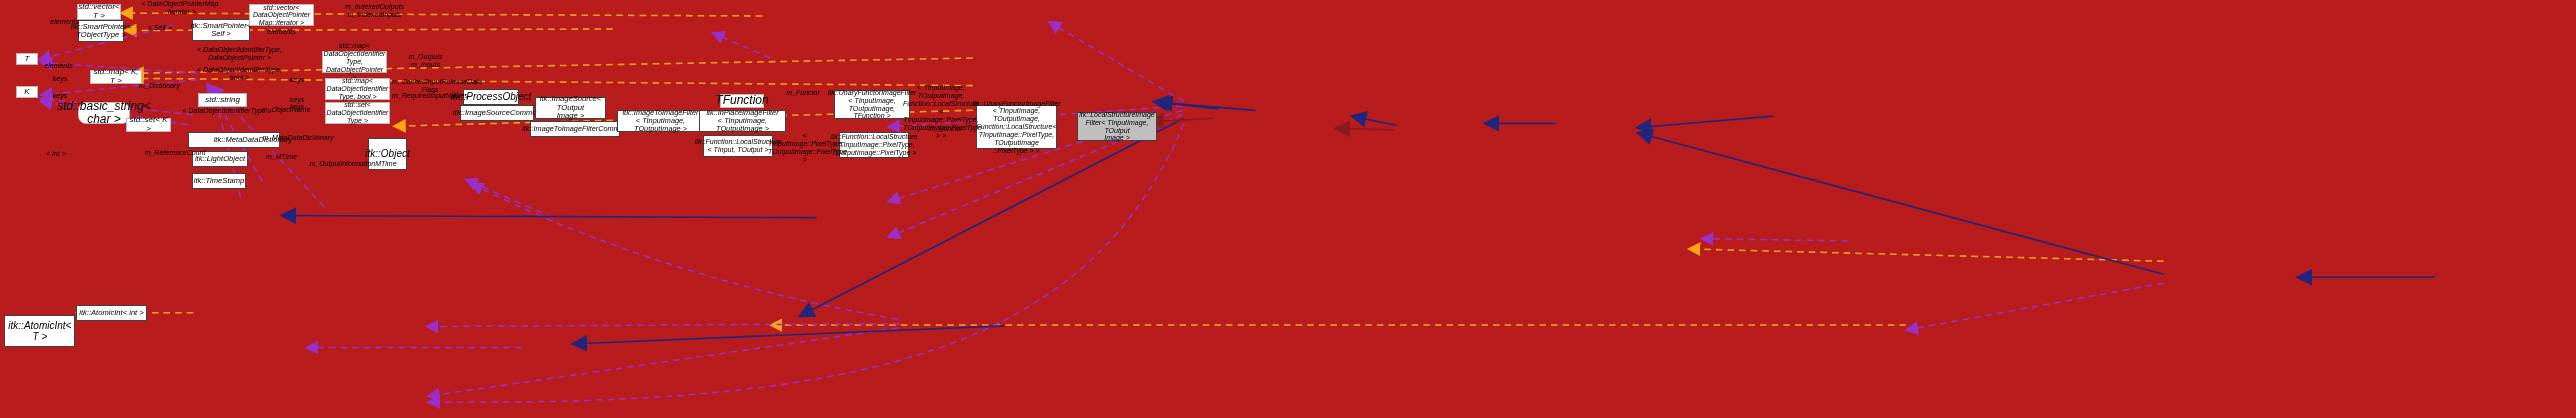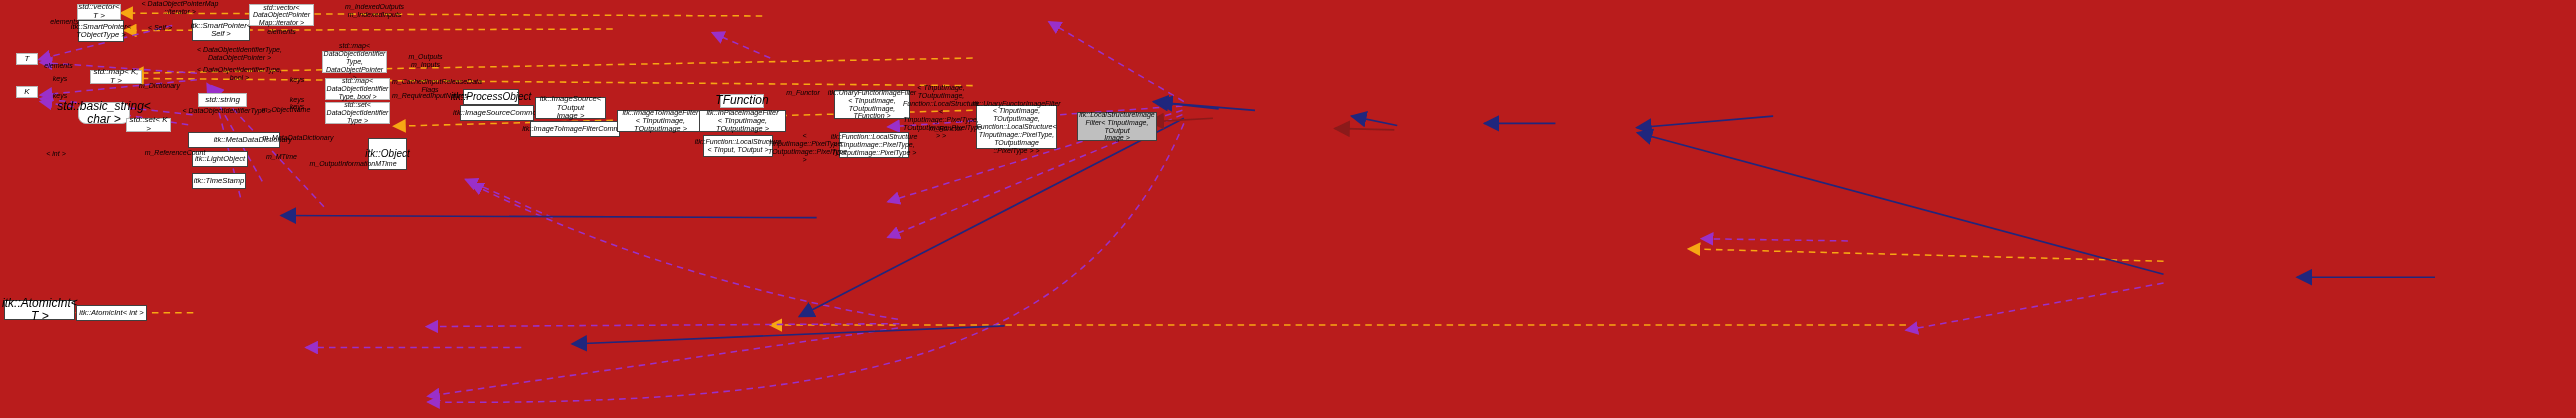--- a/index.html
+++ b/index.html
@@ -177,21 +177,21 @@
 
   <div class="node thin" style="left:16px; top:86px; width:22px; height:12.3px; font-size:8px;">K</div>
 
   <div class="node thin" style="left:90px; top:70px; width:52px; height:14px; font-size:8px;">std::map&lt; K, T &gt;</div>
 
   <div class="node thin" style="left:78px; top:102px; width:52px; height:22px; font-size:12px;border-radius:8px;">std::basic_string&lt;
 char &gt;</div>
 
   <div class="node thin" style="left:126px; top:118px; width:45px; height:14px; font-size:8px;">std::set&lt; K &gt;</div>
 
-  <div class="node thick" style="left:4.4px; top:300px; width:71px; height:20px; font-size:12px;">itk::AtomicInt&lt; T &gt;</div>
+  <div class="node thick" style="left:4.4px; top:315px; width:71px; height:32px; font-size:10px;">itk::AtomicInt&lt; T &gt;</div>
 
   <div class="node thick" style="left:76px; top:305px; width:71px; height:16px; font-size:7.6px;text-align:center;">itk::AtomicInt&lt; int &gt;</div>
 
   <div class="node thick" style="left:192px; top:19px; width:58px; height:22px; font-size:7.6px;">itk::SmartPointer&lt;
 Self &gt;</div>
 
   <div class="node thick" style="left:188px; top:132px; width:92px; height:16px; font-size:7.6px;padding-left:40px;">itk::MetaDataDictionary</div>
 
   <div class="node thick" style="left:192px; top:151px; width:56px; height:16px; font-size:7.6px;">itk::LightObject</div>
 

